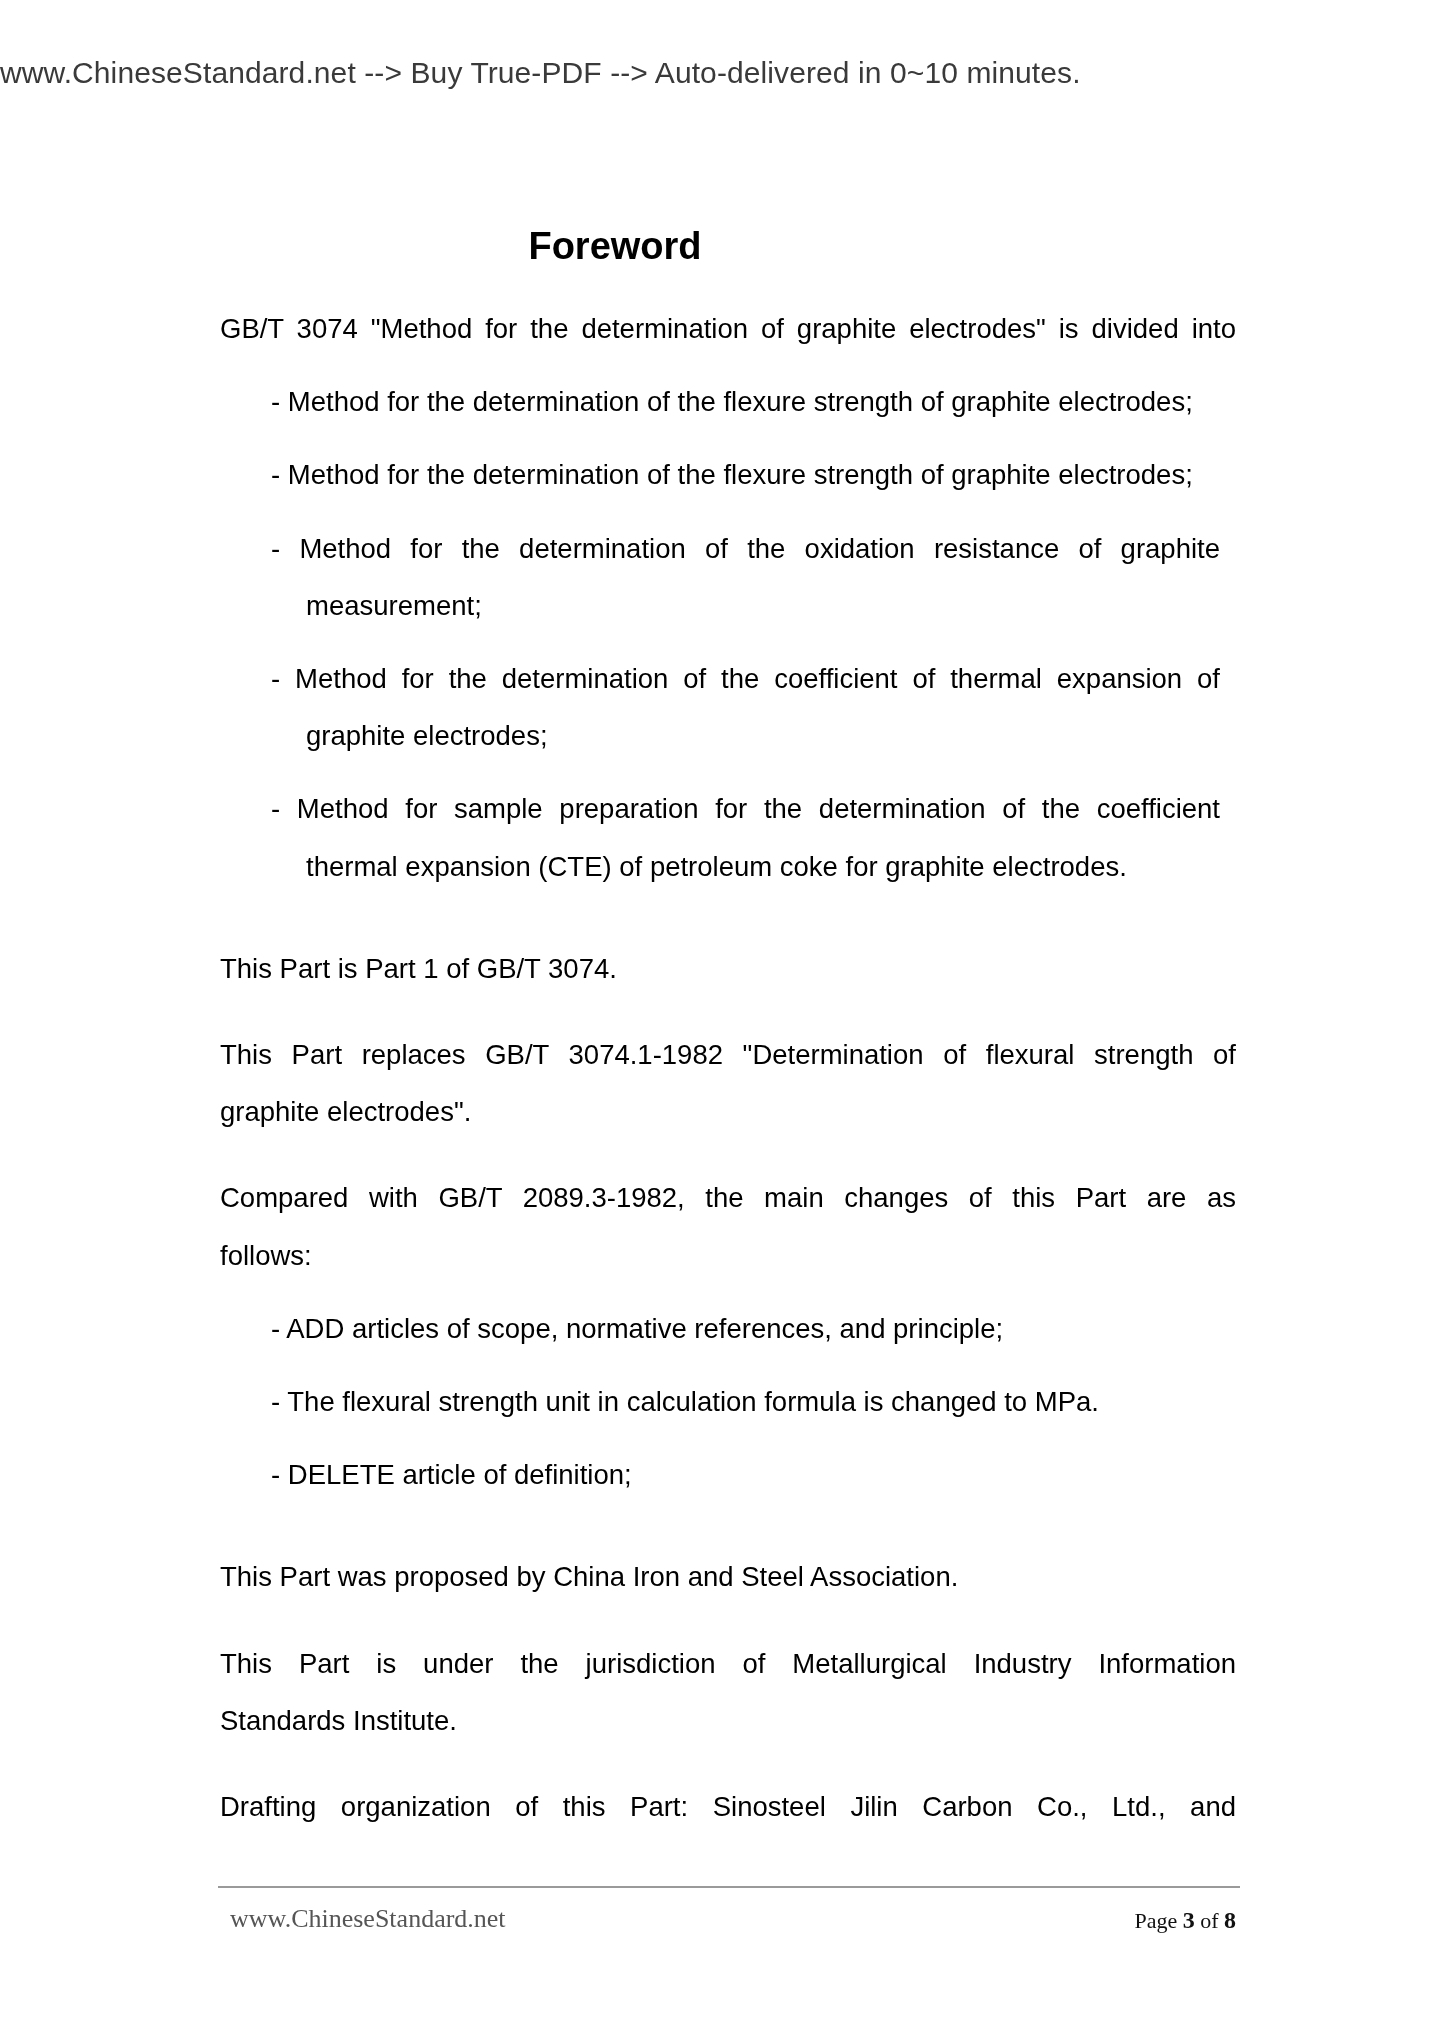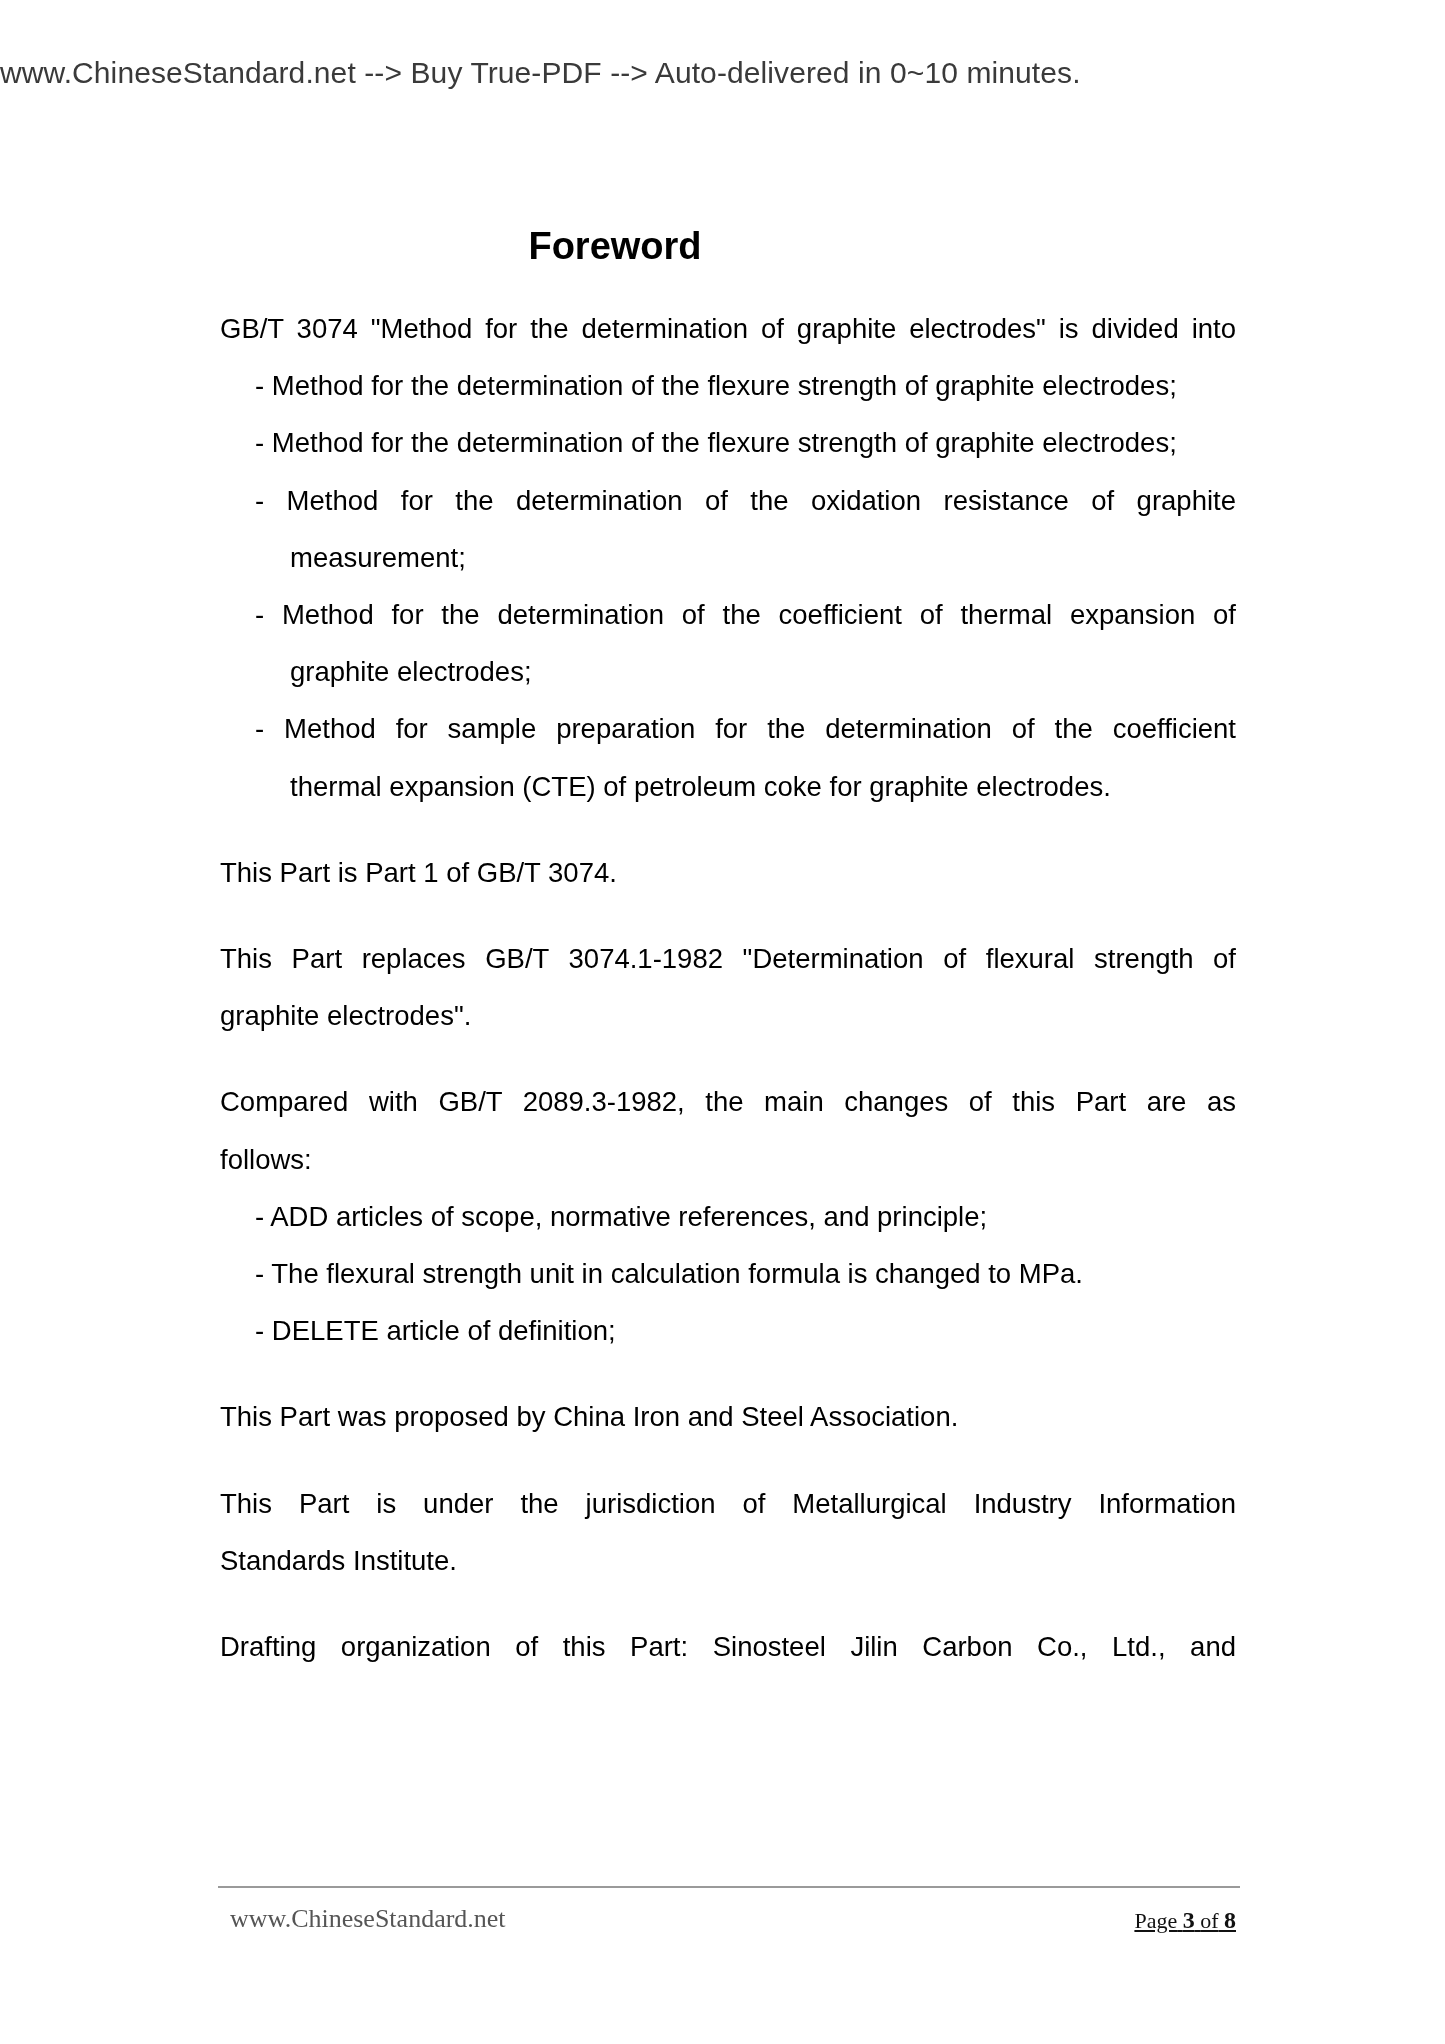--- a/index.html
+++ b/index.html
@@ -2,26 +2,26 @@
 <html><head>
   <meta charset="utf-8">
   <style>
     html, body { margin: 0; padding: 0; background: #ffffff; }
     body { width: 1445px; height: 2044px; position: relative; overflow: hidden; font-family: "Liberation Sans", sans-serif; color: #000; }
     .top-banner { position: absolute; top: 56px; left: 0; width: 1445px; text-align: left; font-size: 30px; color: #3a3a3a; letter-spacing: 0.1px; }
     .title { position: absolute; top: 225px; left: 0; width: 1230px; text-align: center; font-size: 38px; font-weight: bold; }
     .content { position: absolute; top: 300px; left: 220px; width: 1016px; font-size: 27.5px; line-height: 57.2px; }
     .p { margin: 0; text-align: justify; text-align-last: left; }
     .gap { height: 29px; }
-    .bullet { padding-left: 35px; text-indent: 0; margin: 0; text-align: justify; text-align-last: left; }
+    .bullet { padding-left: 35px; text-indent: 0; margin: 16px; text-align: justify; text-align-last: left; }
     .bullet .cont { display: block; padding-left: 35px; }
     .justify-full { text-align-last: justify; }
     .footer-rule { position: absolute; top: 1886px; left: 218px; width: 1022px; height: 0; border-top: 2px solid #9a9a9a; }
     .footer-link { position: absolute; top: 1904px; left: 230px; font-family: "Liberation Serif", serif; font-size: 26px; color: #555; text-decoration-color: #555; }
-    .footer-page { position: absolute; top: 1907px; right: 209px; font-family: "Liberation Serif", serif; font-size: 22px; color: #111; text-decoration: underline; }
+    .footer-page { position: absolute; top: 1907px; right: 209px; font-family: "Liberation Serif", serif; font-size: 22px; color: #111; }
     .footer-page b { font-weight: bold; font-size: 24px; }
   </style>
 </head>
 <body>
 
 <div class="top-banner">www.ChineseStandard.net --&gt; Buy True-PDF --&gt; Auto-delivered in 0~10 minutes.</div>
 
 <div class="title">Foreword</div>
 
 <div class="content">

